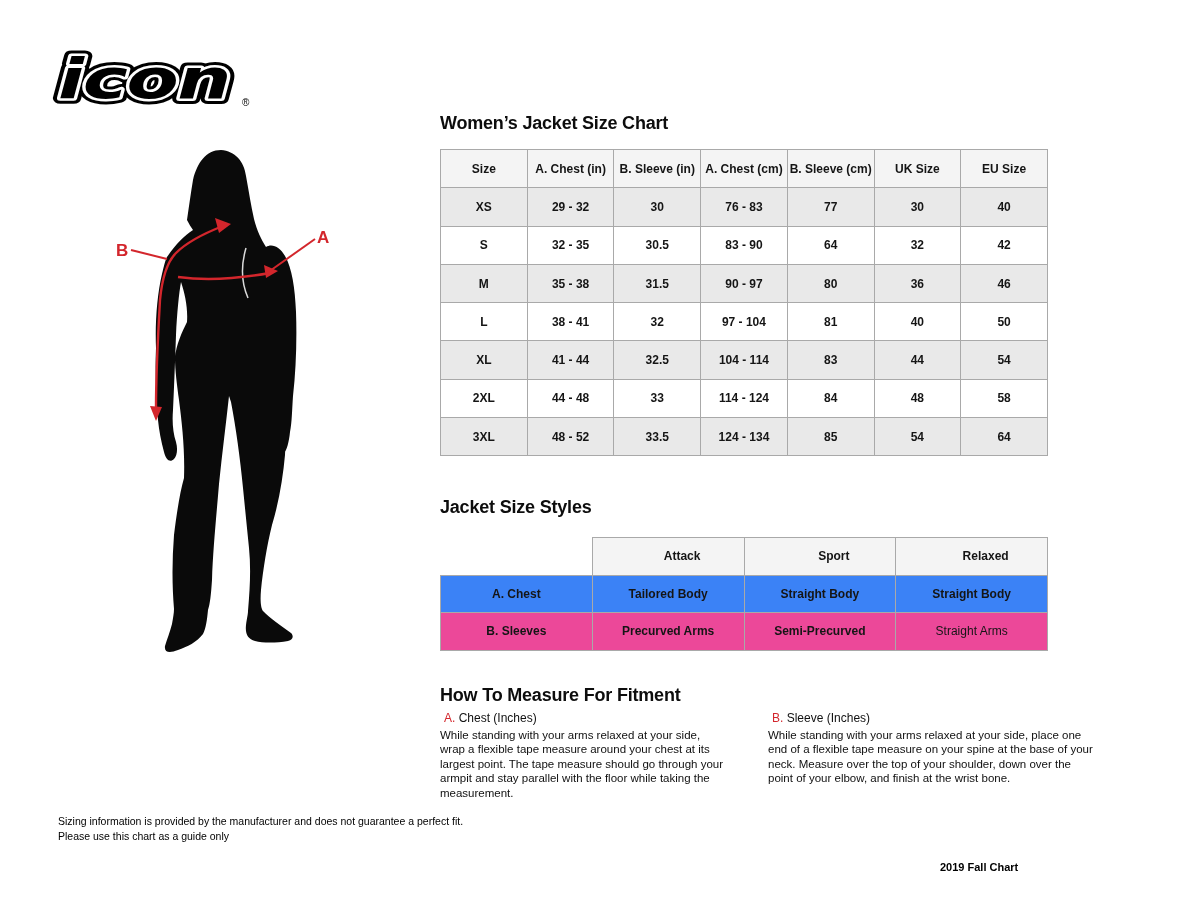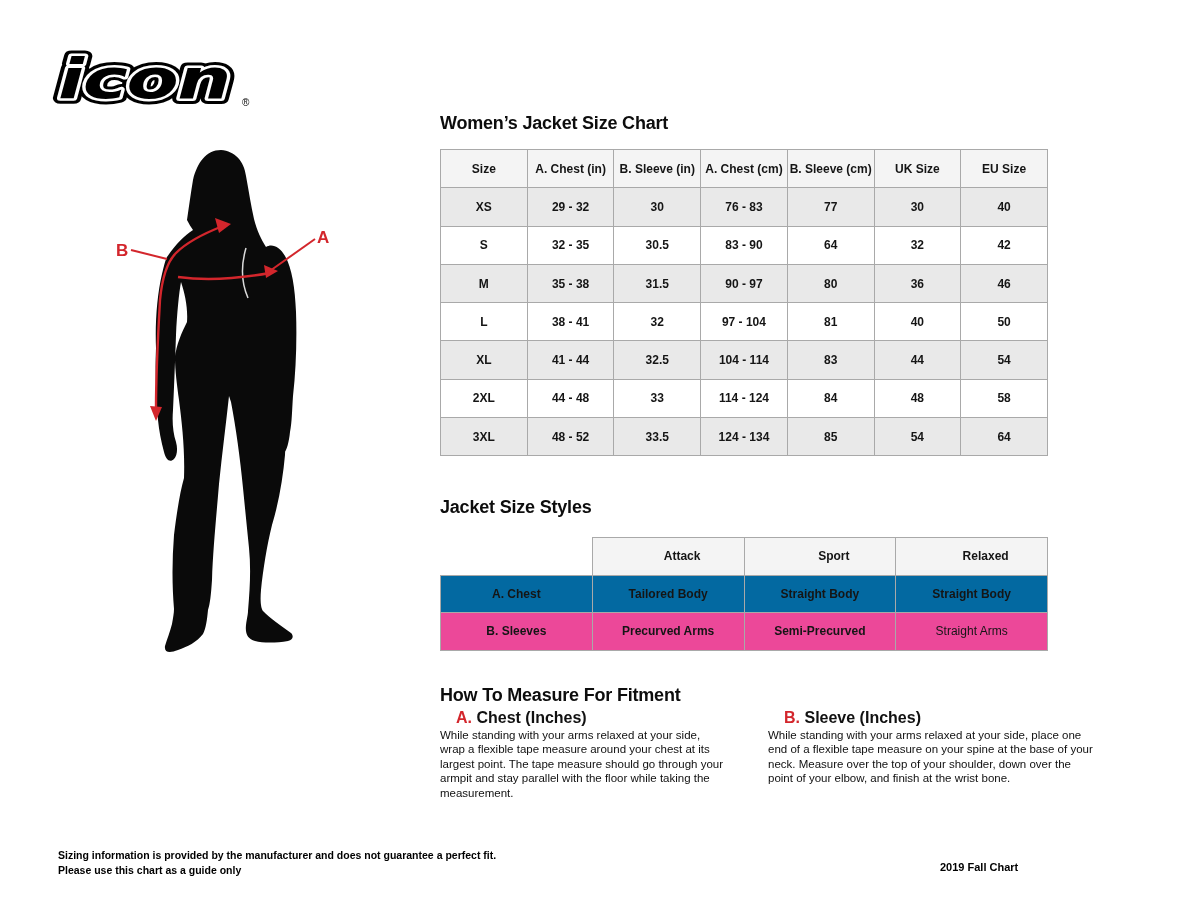--- a/index.html
+++ b/index.html
@@ -25,34 +25,34 @@
   #size-table{position:absolute;left:440px;top:149px;}
   #size-table th,#size-table td{height:37.3px;}
   #size-table thead th{background:#f4f4f4;}
   #size-table tbody tr:nth-child(odd){background:#e9e9e9;}
   #size-table tbody tr:nth-child(even){background:#ffffff;}
 
   #style-table{position:absolute;left:440px;top:537px;}
   #style-table th,#style-table td{height:36.6px;}
   #style-table thead th{background:#f4f4f4;padding-left:28px;}
   #style-table thead th.blank{background:#ffffff;border:none;}
-  #style-table tbody tr:nth-child(1){background:#0369a1;}
+  #style-table tbody tr:nth-child(1){background:#3b82f6;}
   #style-table tbody tr:nth-child(2){background:#ec4899;}
   #style-table tbody tr:last-child td:last-child{font-weight:normal;}
 
   
   .measure-col{position:absolute;top:711px;font-size:11.5px;line-height:14.5px;}
   .measure-col.col-a{left:440px;width:288px;}
   .measure-col.col-b{left:768px;width:330px;}
-  .measure-head{font-size:16px;font-weight:bold;margin:0 0 2px 16px;}
+  .measure-head{font-size:12px;font-weight:normal;margin:0 0 2px 4px;}
   .measure-letter{color:#d3262c;}
   .measure-body{margin:0;color:#101010;}
 
   
-  .disclaimer{position:absolute;left:58px;top:848px;font-size:10.5px;font-weight:bold;
+  .disclaimer{position:absolute;left:58px;top:814px;font-size:10.5px;font-weight:normal;
               line-height:15px;color:#000;}
   .edition{position:absolute;left:940px;top:861px;width:200px;
            font-size:11px;font-weight:bold;color:#000;}
 </style>
 </head>
 <body>
 
 <div class="sheet">
 
   <svg class="logo" viewBox="0 0 210 66">

